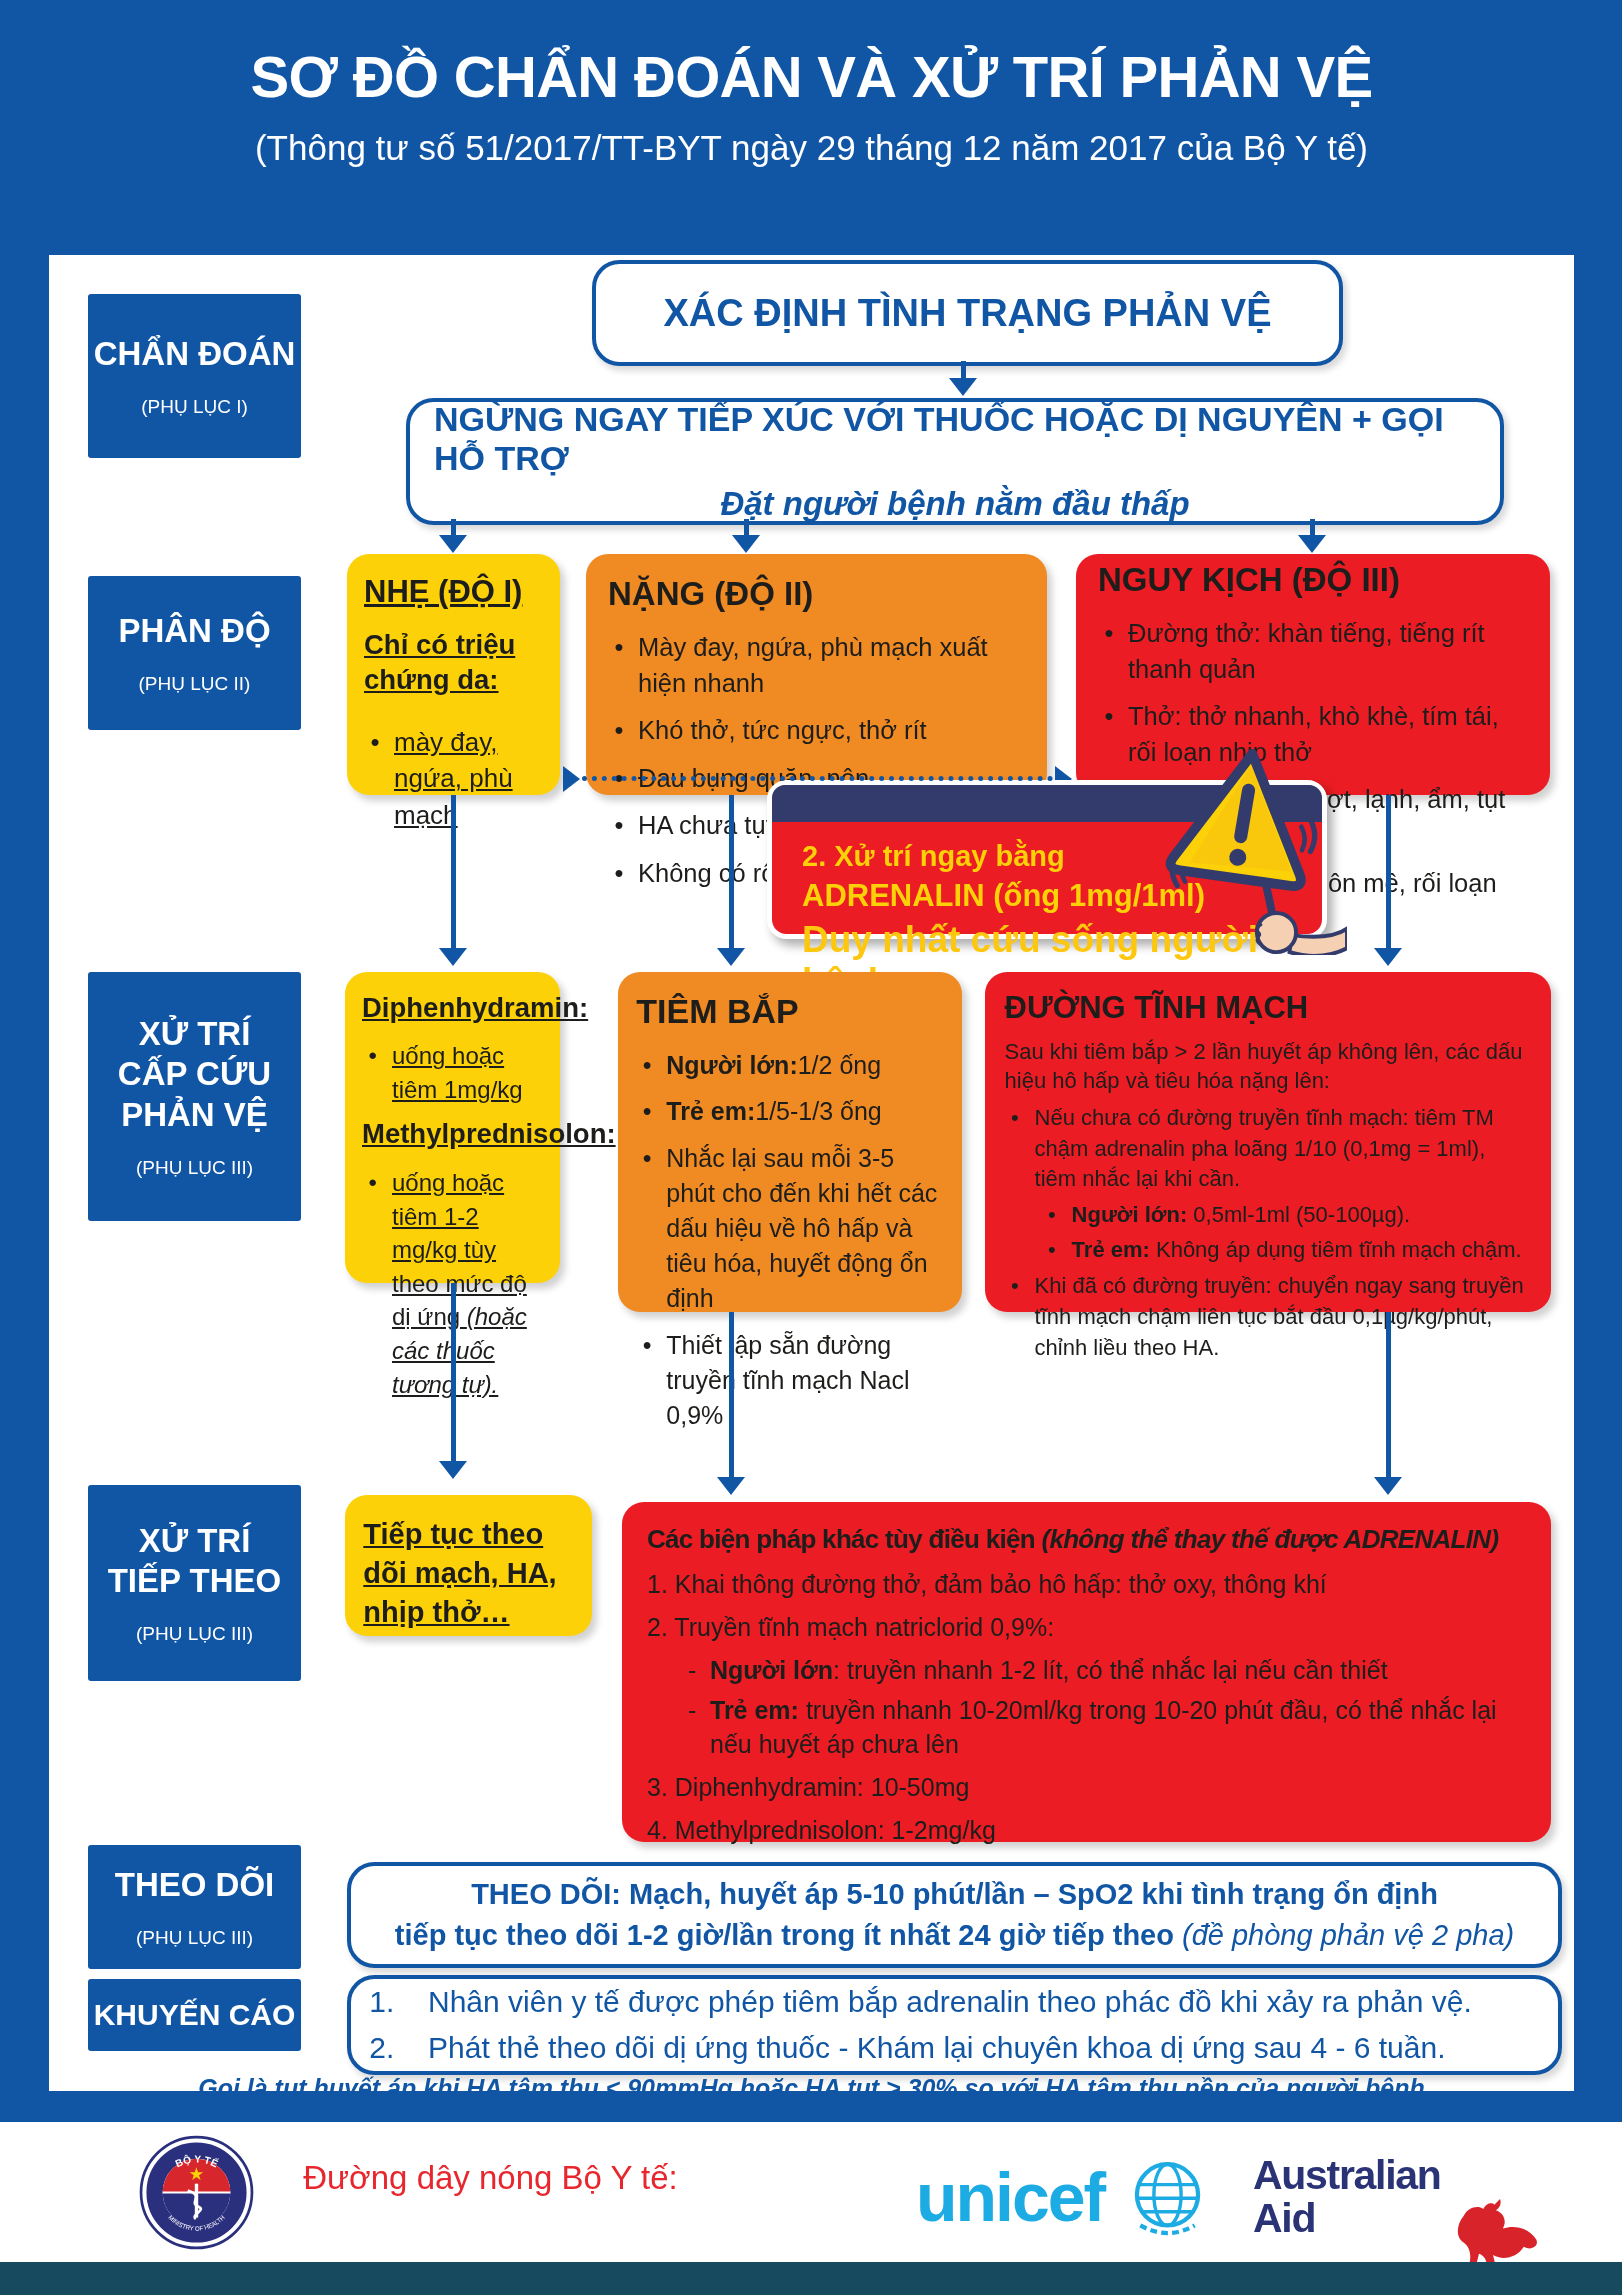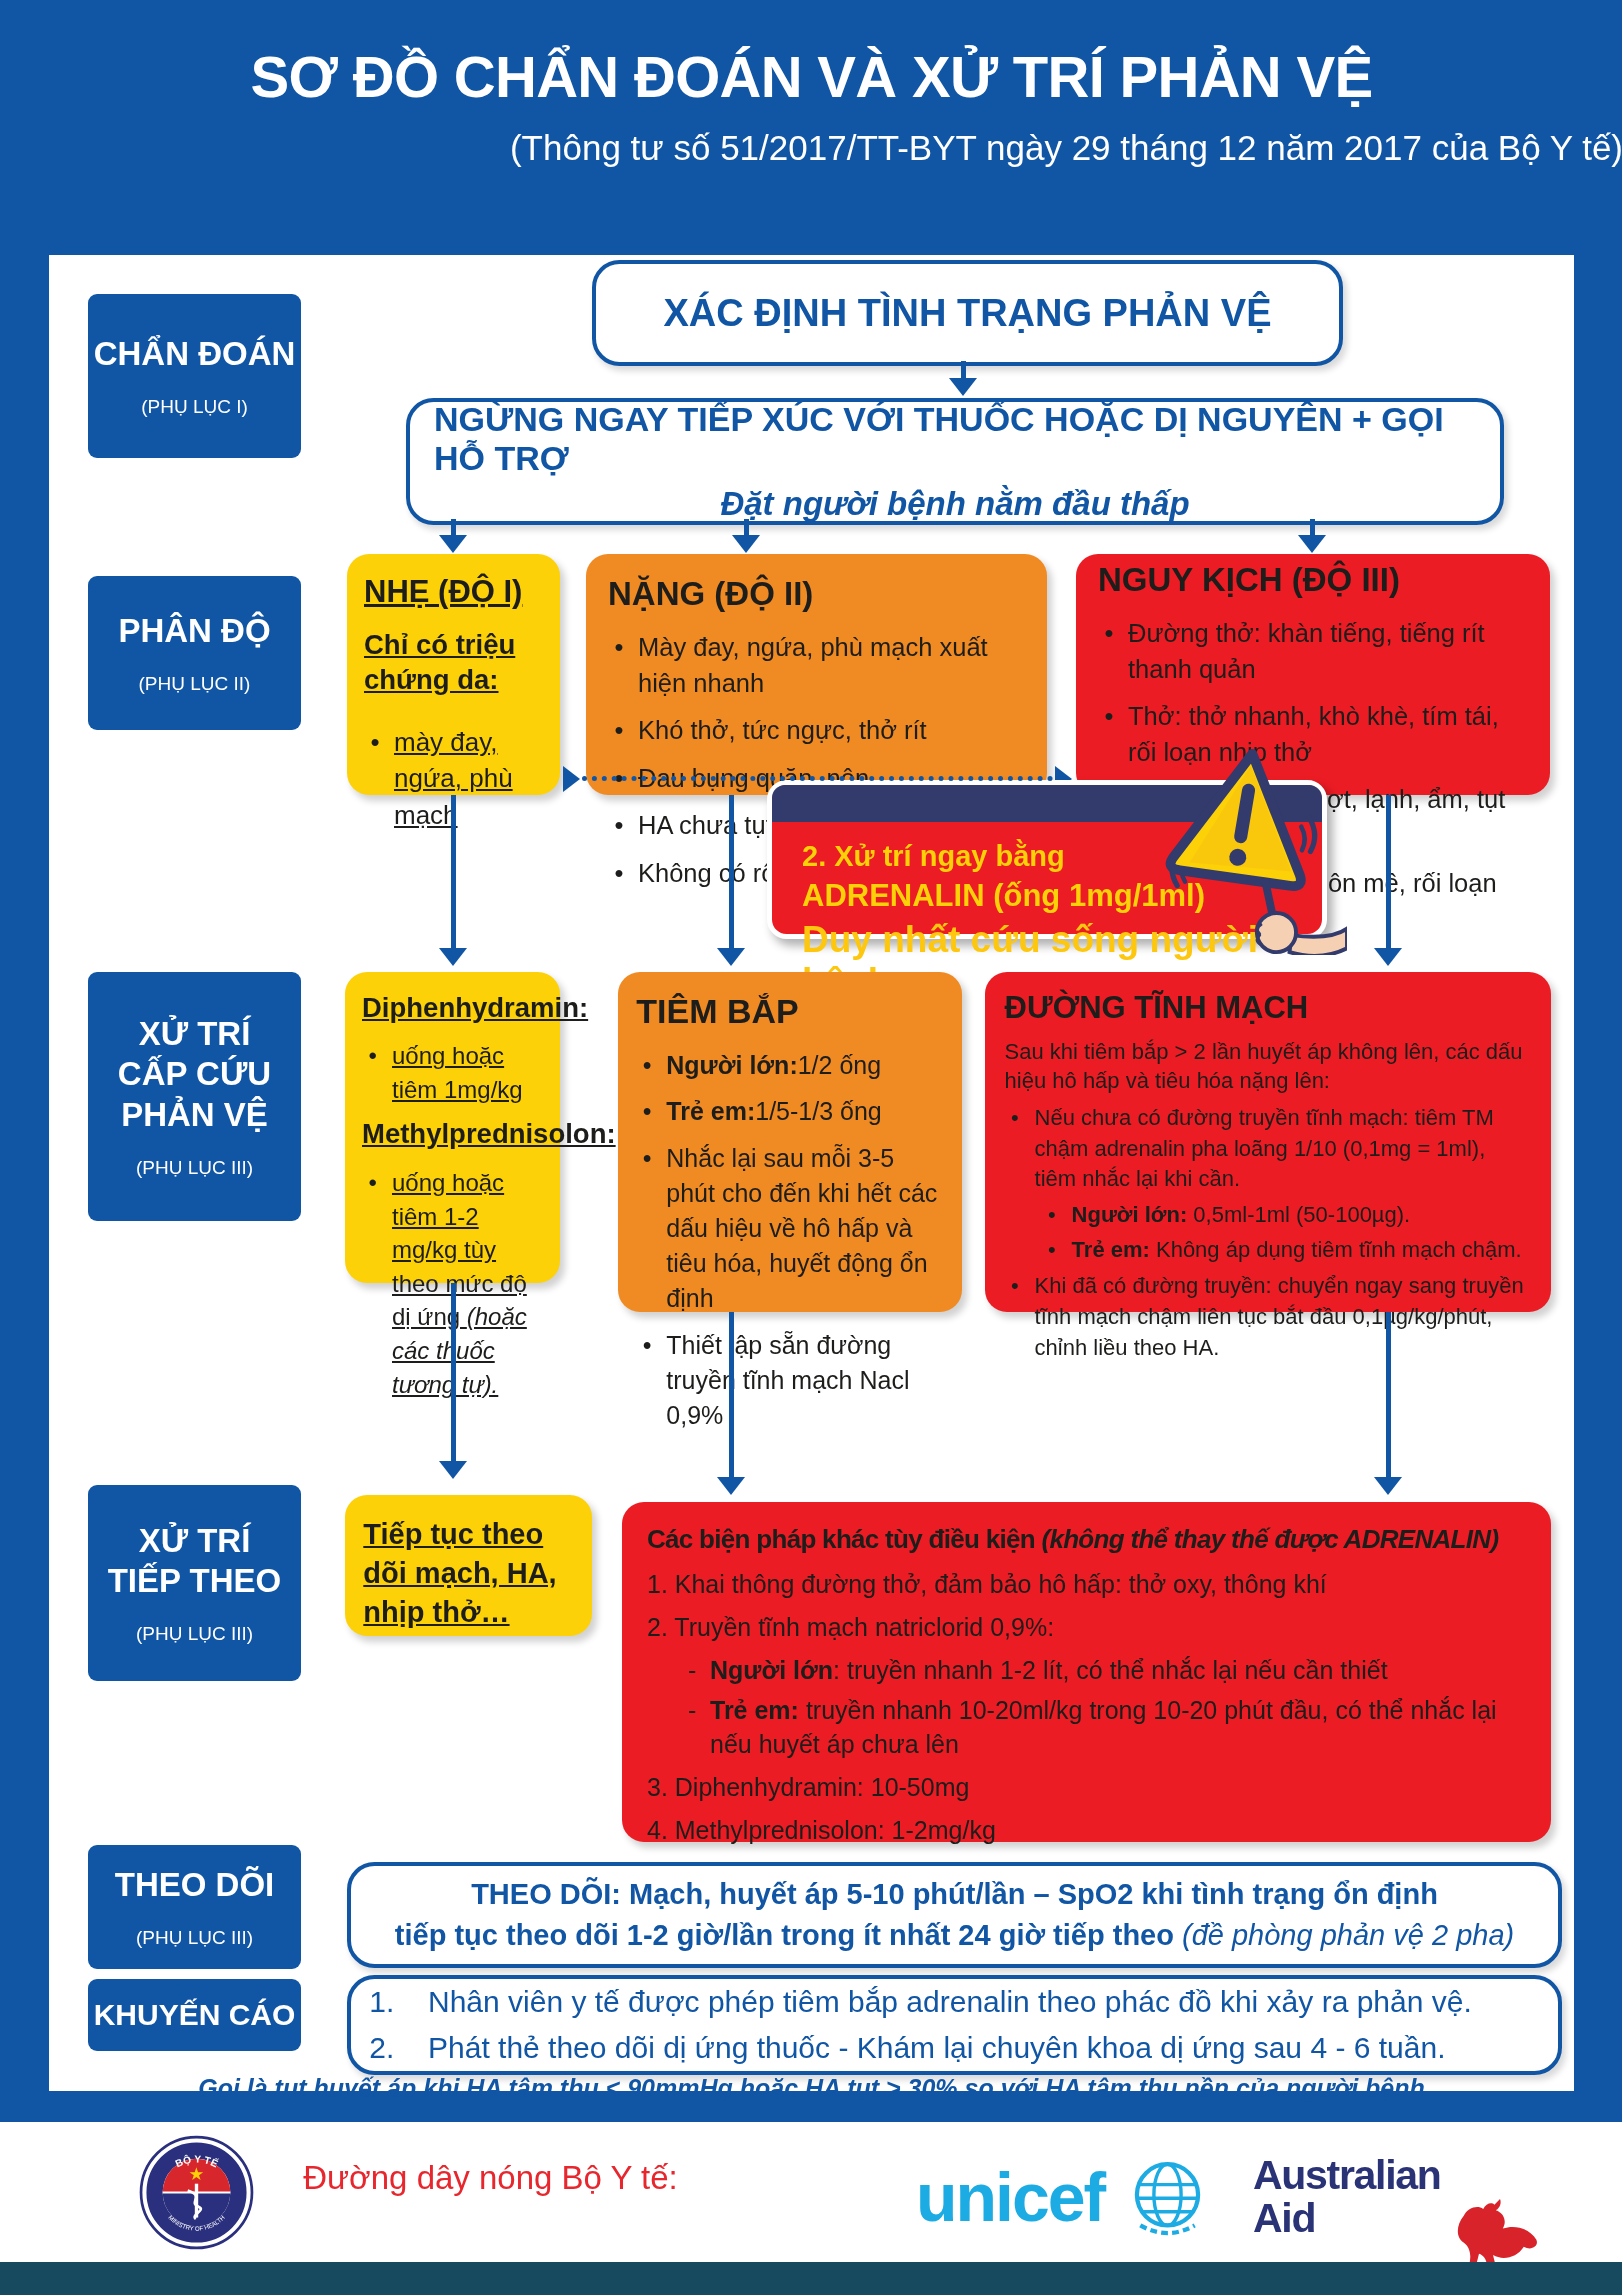--- a/index.html
+++ b/index.html
@@ -3,25 +3,25 @@
 <meta charset="utf-8">
 <style>
   html,body{margin:0;padding:0;background:#ffffff;}
   #page{position:relative;width:1623px;height:2295px;background:#ffffff;overflow:hidden;
         font-family:"Liberation Sans", sans-serif;}
   .abs{position:absolute;}
   
   .header{left:0;top:0;width:1623px;height:255px;background:#1156a5;}
   .page-title{left:0;top:43px;width:1623px;text-align:center;color:#ffffff;
               font-size:58px;font-weight:bold;letter-spacing:-0.7px;}
-  .page-subtitle{left:0;top:128px;width:1623px;text-align:right;color:#ffffff;font-size:35px;}
+  .page-subtitle{left:0;top:128px;width:1623px;text-align:center;color:#ffffff;font-size:35px;}
   
   .edge{background:#1156a5;}
   
-  .side-box{background:#1156a5;border-radius:9px;color:#ffffff;text-align:center;
+  .side-box{background:#1156a5;border-radius:3px;color:#ffffff;text-align:center;
             display:flex;flex-direction:column;justify-content:center;gap:22px;}
   .side-title{font-weight:bold;font-size:33px;line-height:1.22;white-space:pre-line;}
   .side-sub{font-size:19px;}
   
   .flow-box{background:#ffffff;border:4.6px solid #1156a5;border-radius:27.5px;
             display:flex;flex-direction:column;justify-content:center;align-items:center;
             color:#1156a5;box-shadow:3.3px 4.6px 6.5px rgba(0,0,0,.15);}
   
   .cbox{border-radius:22px;color:#1d1d1b;box-shadow:4.6px 5.9px 7.9px rgba(0,0,0,.18);}
   .cbox h3{margin:0 0 17px 0;font-size:33px;font-weight:bold;color:#1d1d1b;}

